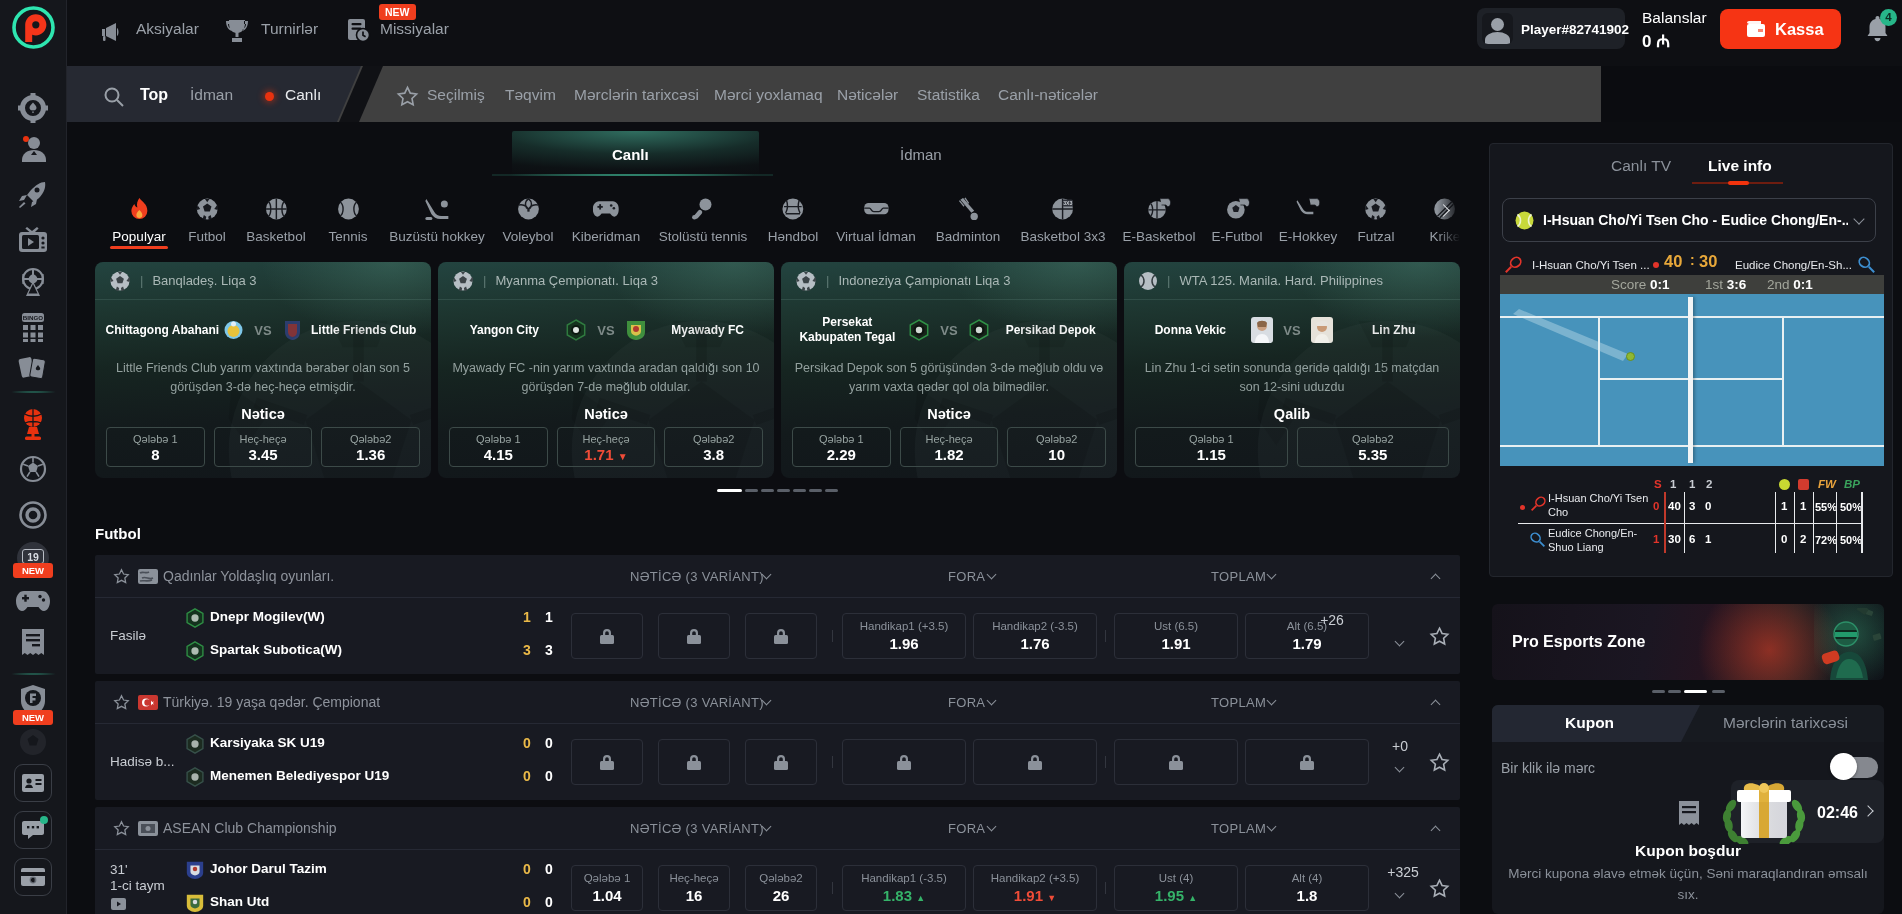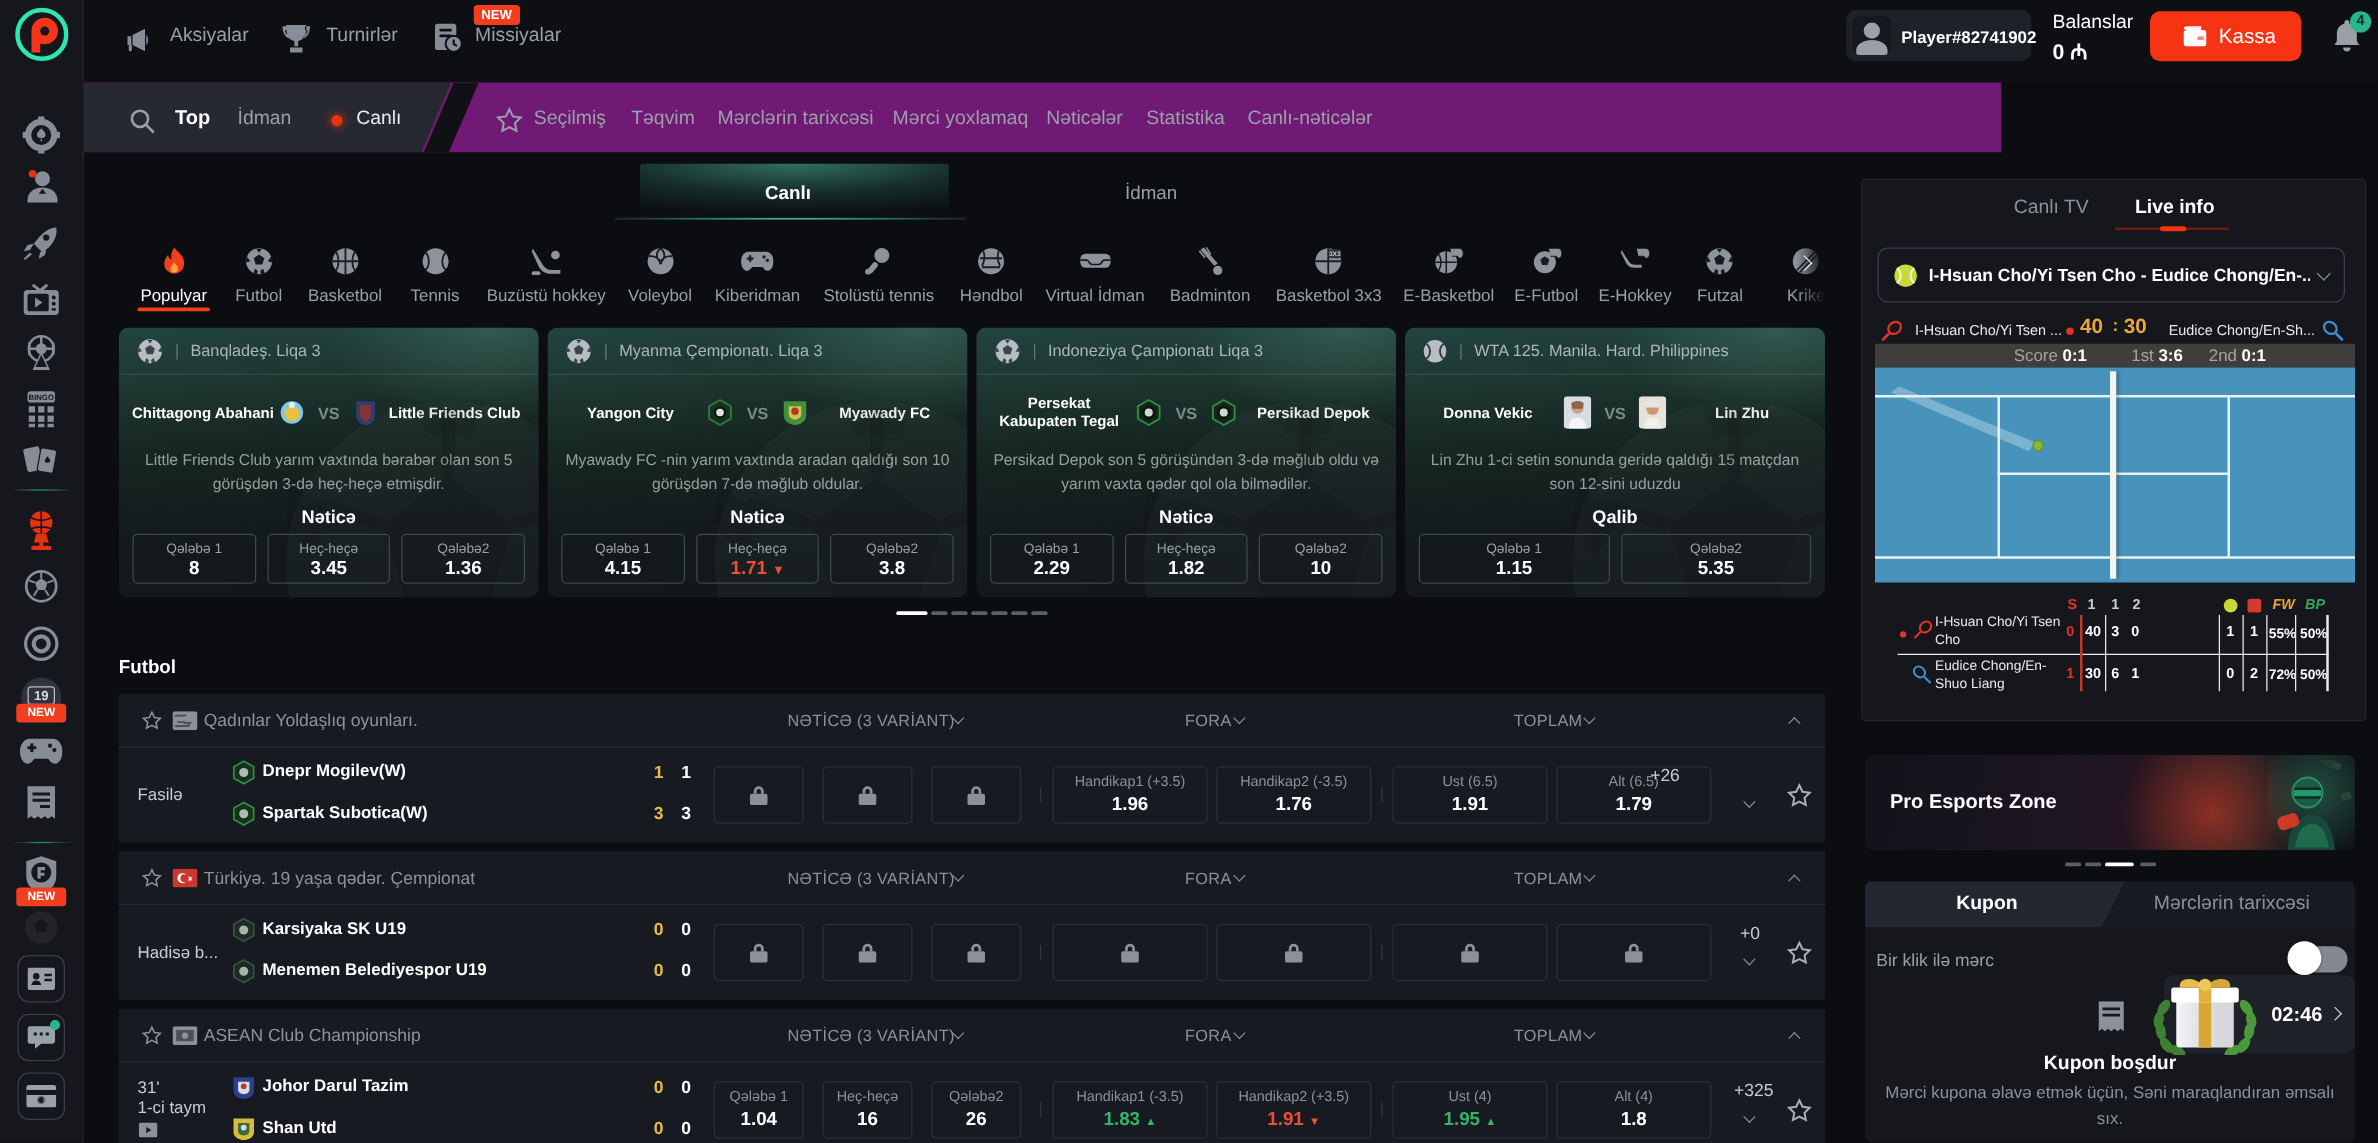--- a/index.html
+++ b/index.html
@@ -1,19 +1,19 @@
 <!DOCTYPE html>
 <html><head><meta charset="utf-8">
 <style>
 *{margin:0;padding:0;box-sizing:border-box}
 html,body{width:1902px;height:914px;overflow:hidden;background:#0b0c10;font-family:"Liberation Sans",sans-serif;color:#fff}
 .abs{position:absolute}
 #sidebar{position:absolute;left:0;top:0;width:67px;height:914px;background:#15171c;border-right:1px solid #22242b;z-index:5}
 #topbar{position:absolute;left:67px;top:0;width:1835px;height:66px;background:#0e0f13}
-#navbar{position:absolute;left:67px;top:66px;width:1534px;height:56px;background:#701a75;overflow:hidden}
+#navbar{position:absolute;left:67px;top:66px;width:1534px;height:56px;background:#404040;overflow:hidden}
 #navseg{position:absolute;left:0;top:0;width:320px;height:56px;background:#262932;clip-path:polygon(0 0,294px 0,270px 56px,0 56px)}
 .navitem{color:#9aa0a8;font-size:15.5px}
 #main{position:absolute;left:67px;top:122px;width:1412px;height:792px;background:#0c0d11}
 #rightcol{position:absolute;left:1479px;top:122px;width:423px;height:792px;background:#0c0d11}
 .sideicon{position:absolute;left:50%;transform:translate(-50%,-50%);color:#878d96}
 .card{position:absolute;top:0;width:336px;height:216px;border-radius:8px;overflow:hidden;background:radial-gradient(55% 50% at 88% 0%,rgba(86,148,130,.33),rgba(40,80,70,0) 70%),linear-gradient(175deg,#234440 0%,#1d352f 22%,#162521 44%,#131a1c 70%,#11161a 100%)}
 .cardhead{height:38px;display:flex;align-items:center;padding:0 14px;border-bottom:1px solid rgba(130,170,160,.18)}
 .cardleague{color:#aab8b6;font-size:13px;margin-left:9px}
 .cbar{color:#5f7a74;margin-left:9px;font-size:13px}
 .teamsrow{display:flex;align-items:center;justify-content:center;margin-top:8px;height:44px}
@@ -74,21 +74,21 @@
   </div>
   <div class="abs" style="left:1575px;top:9px;font-size:15.5px">Balanslar</div>
   <div class="abs" style="left:1575px;top:29px;font-size:17px;font-weight:bold">0 ₼</div>
 
   <div class="abs" style="left:1653px;top:9px;width:121px;height:40px;background:#f63414;border-radius:8px">
     <svg class="abs" style="left:26px;top:11px" width="20" height="18" viewBox="0 0 20 18" fill="#fff">
         <path d="M1 3c0-1.1.9-2 2-2h12v3H3z" opacity=".95"></path>
         <rect x="1" y="4" width="18" height="13" rx="2"></rect>
         <rect x="12" y="9" width="5" height="3" fill="#f63414" opacity=".6"></rect>
       </svg>
-    <div class="abs" style="left:55px;top:11px;font-size:16.5px;font-weight:normal">Kassa</div>
+    <div class="abs" style="left:55px;top:11px;font-size:16.5px;font-weight:bold">Kassa</div>
   </div>
 
   <svg class="abs" style="left:1797px;top:14px" width="27" height="30" viewBox="0 0 27 30" fill="#9aa0a8">
       <path d="M13.5 2c1.2 0 2 .8 2 2v1c4 1 6 4 6 8v6l2 3H3.5l2-3v-6c0-4 2-7 6-8V4c0-1.2.8-2 2-2z"></path>
       <path d="M10.5 24h6c0 2-1.3 3.2-3 3.2s-3-1.2-3-3.2z"></path>
     </svg>
   <div class="abs" style="left:1813px;top:9px;width:17px;height:17px;background:#27b689;border-radius:50%;color:#0c2e23;font-size:11.5px;font-weight:bold;text-align:center;line-height:17px">4</div>
 </div>
 <div id="navbar">
     <div id="navseg"></div>

